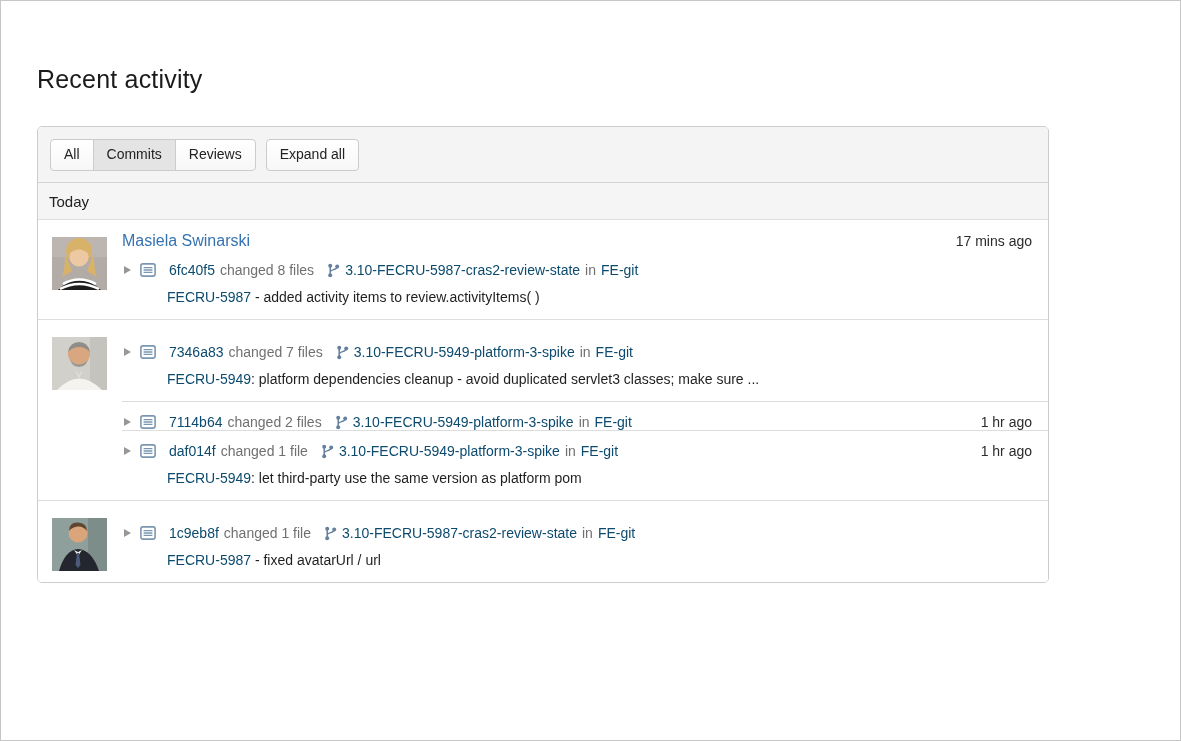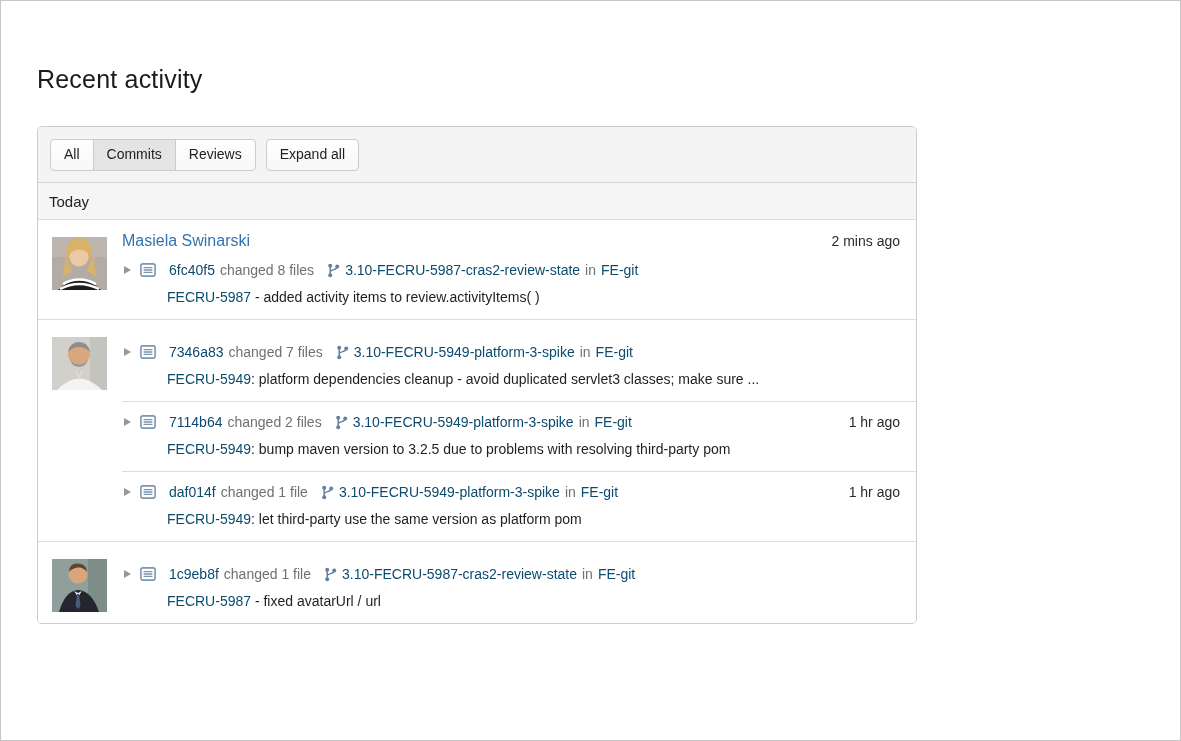--- a/index.html
+++ b/index.html
@@ -13,21 +13,21 @@
     position: absolute; inset: 0;
     background: #fff;
     border: 1px solid #c6c6c6;
   }
   .page-title {
     position: absolute; left: 36px; top: 64px;
     font-size: 25px; font-weight: 400; color: #1b1b1b;
     letter-spacing: 0.2px;
   }
   .panel {
-    position: absolute; left: 36px; top: 125px; width: 880px;
+    position: absolute; left: 36px; top: 125px; width: 1012px;
     background: #fff;
     border: 1px solid #ccc;
     border-radius: 5px;
     overflow: hidden;
   }
   .toolbar {
     background: #f4f4f4;
     border-bottom: 1px solid #d4d4d4;
     padding: 12px;
     display: flex; align-items: center;
@@ -123,21 +123,21 @@
           <circle cx="27" cy="20" r="9.5" fill="#ecc9a3"></circle>
           <path d="M17 17 Q27 8 37 17 L37 12 Q27 4 17 12 Z" fill="#d9b26a"></path>
           <path d="M6 53 Q27 33 49 53 Z" fill="#1d1d1d"></path>
           <path d="M11 47 Q27 38 44 47" stroke="#ffffff" stroke-width="2.4" fill="none"></path>
           <path d="M8 52 Q27 42 47 52" stroke="#ffffff" stroke-width="2.4" fill="none"></path>
         </svg>
       </div>
       <div class="content-col">
         <div class="head-row">
           <a class="author-link">Masiela Swinarski</a>
-          <span class="time">2 mins ago</span>
+          <span class="time">17 mins ago</span>
         </div>
         <div>
           <div class="commit-row">
             <span class="caret"></span>
             <span class="cs-icon">
               <svg width="16" height="14" viewBox="0 0 16 14">
                   <rect x="0.9" y="0.9" width="14.2" height="12.2" rx="2" fill="none" stroke="#7b96b0" stroke-width="1.6"></rect>
                   <path d="M3.6 4.6h8.8 M3.6 7h8.8 M3.6 9.4h8.8" stroke="#7b96b0" stroke-width="1.3"></path>
                 </svg>
             </span>
@@ -223,23 +223,20 @@
                   <circle cx="3.2" cy="12.2" r="2" fill="#64809e"></circle>
                   <circle cx="10.2" cy="3.6" r="2" fill="#64809e"></circle>
                   <path d="M3.2 3v9 M3.2 9 C3.2 6.2 10.2 7 10.2 4" stroke="#64809e" stroke-width="1.5" fill="none"></path>
                 </svg>
             </span>
             <a class="branch-link">3.10-FECRU-5949-platform-3-spike</a>
             <span class="in-label">in</span>
             <a class="repo-link">FE-git</a>
             <span class="time">1 hr ago</span>
           </div>
-          <div class="commit-msg">
-            <a class="issue-link">FECRU-5949</a><span>: bump maven version to 3.2.5 due to problems with resolving third-party pom</span>
-          </div>
         </div>
 
         <div class="sub-divider"></div>
 
         <div>
           <div class="commit-row">
             <span class="caret"></span>
             <span class="cs-icon">
               <svg width="16" height="14" viewBox="0 0 16 14">
                   <rect x="0.9" y="0.9" width="14.2" height="12.2" rx="2" fill="none" stroke="#7b96b0" stroke-width="1.6"></rect>

